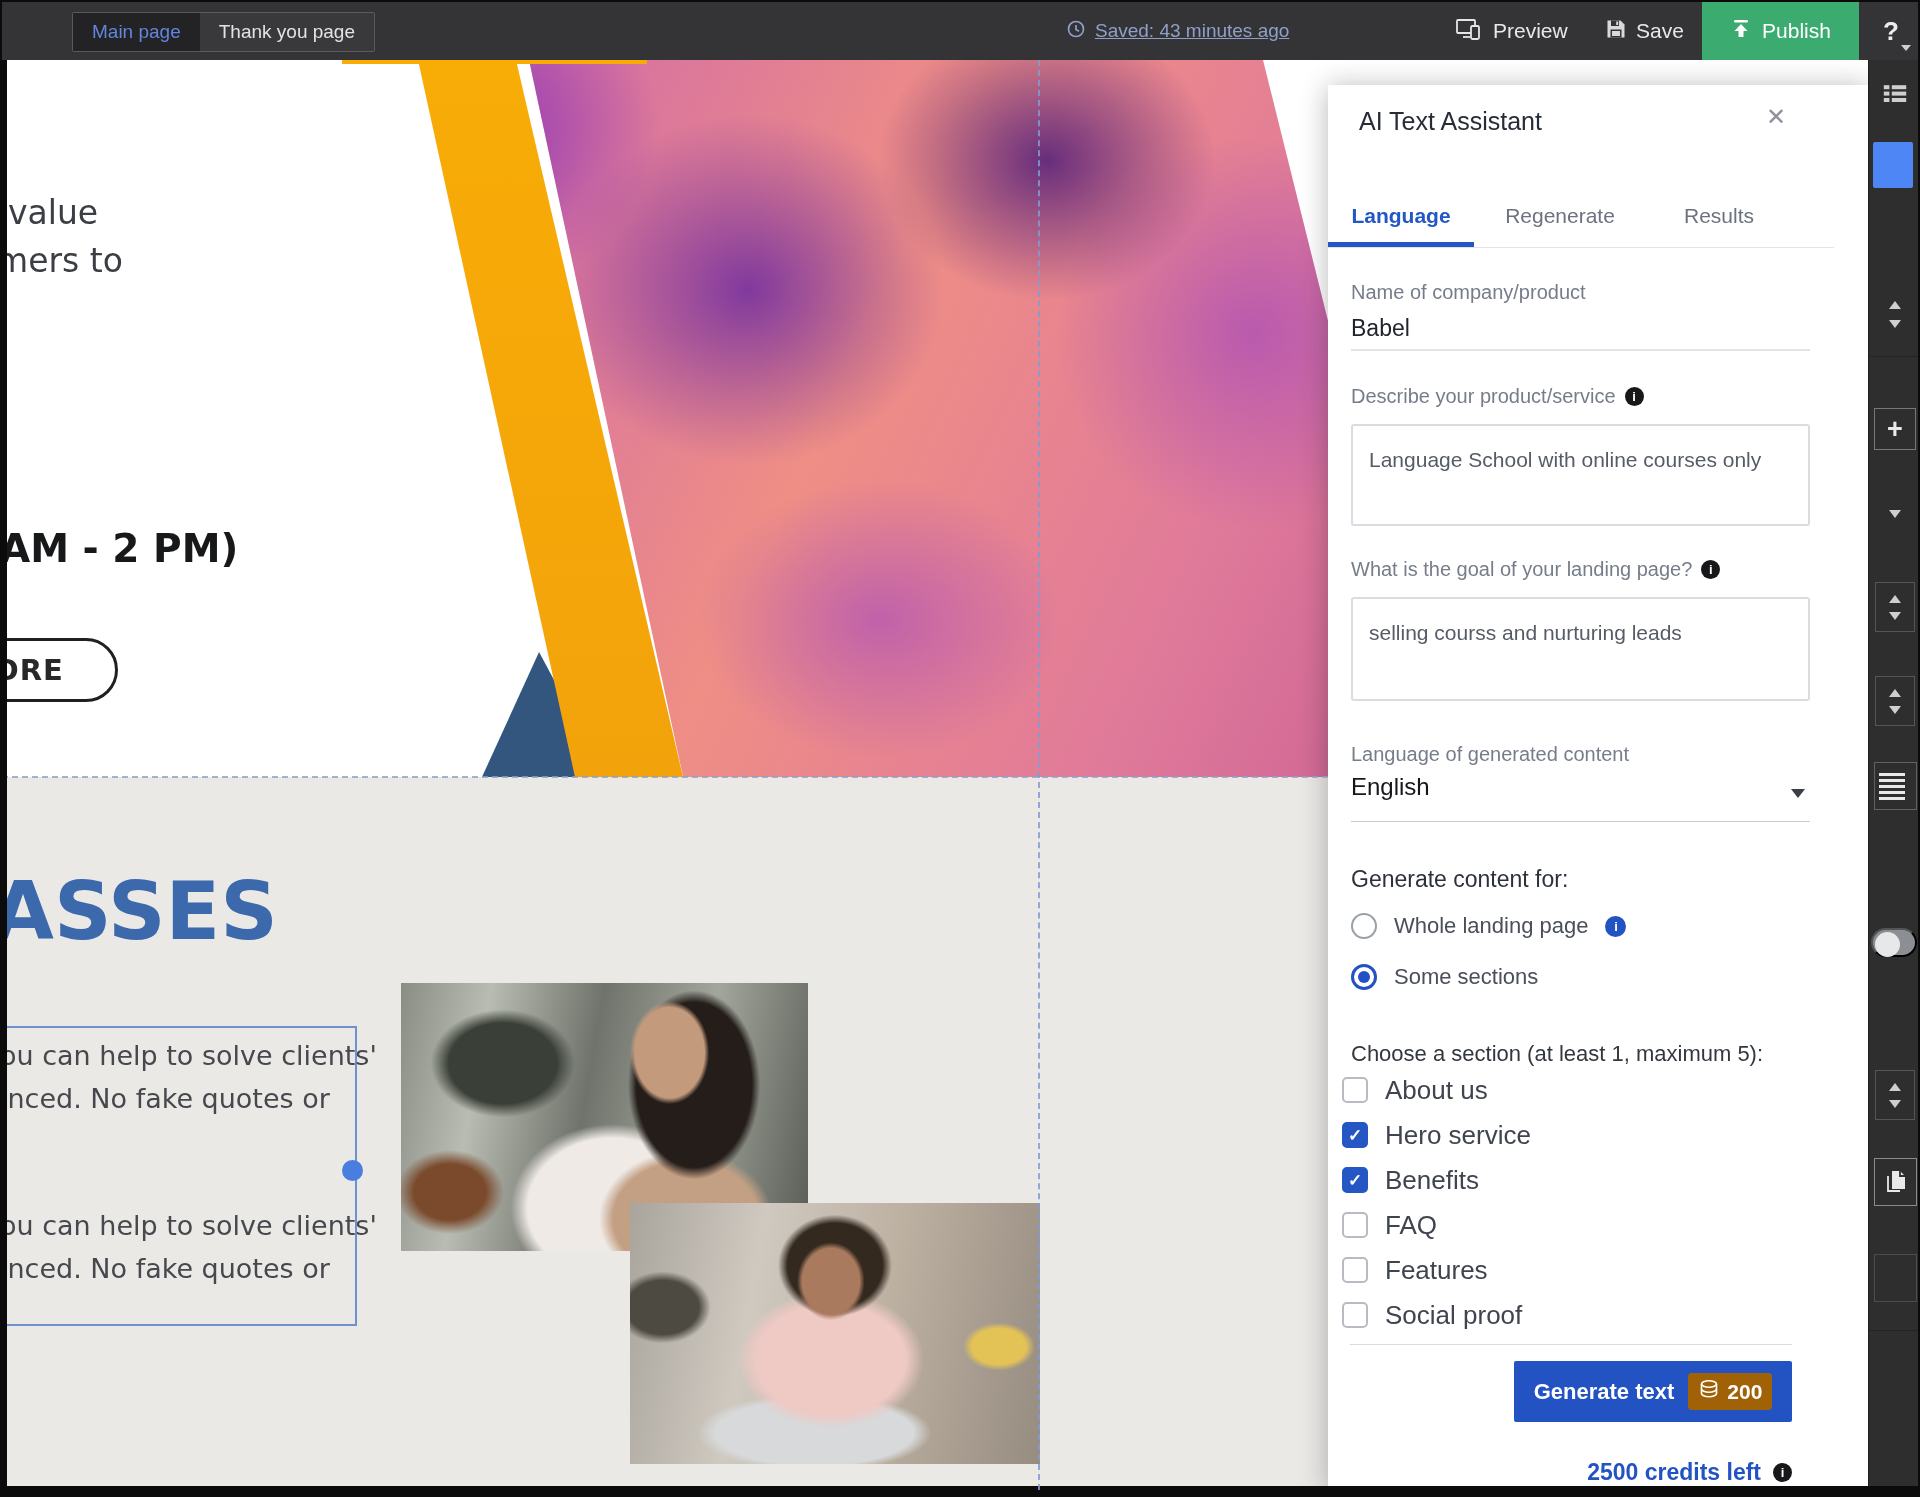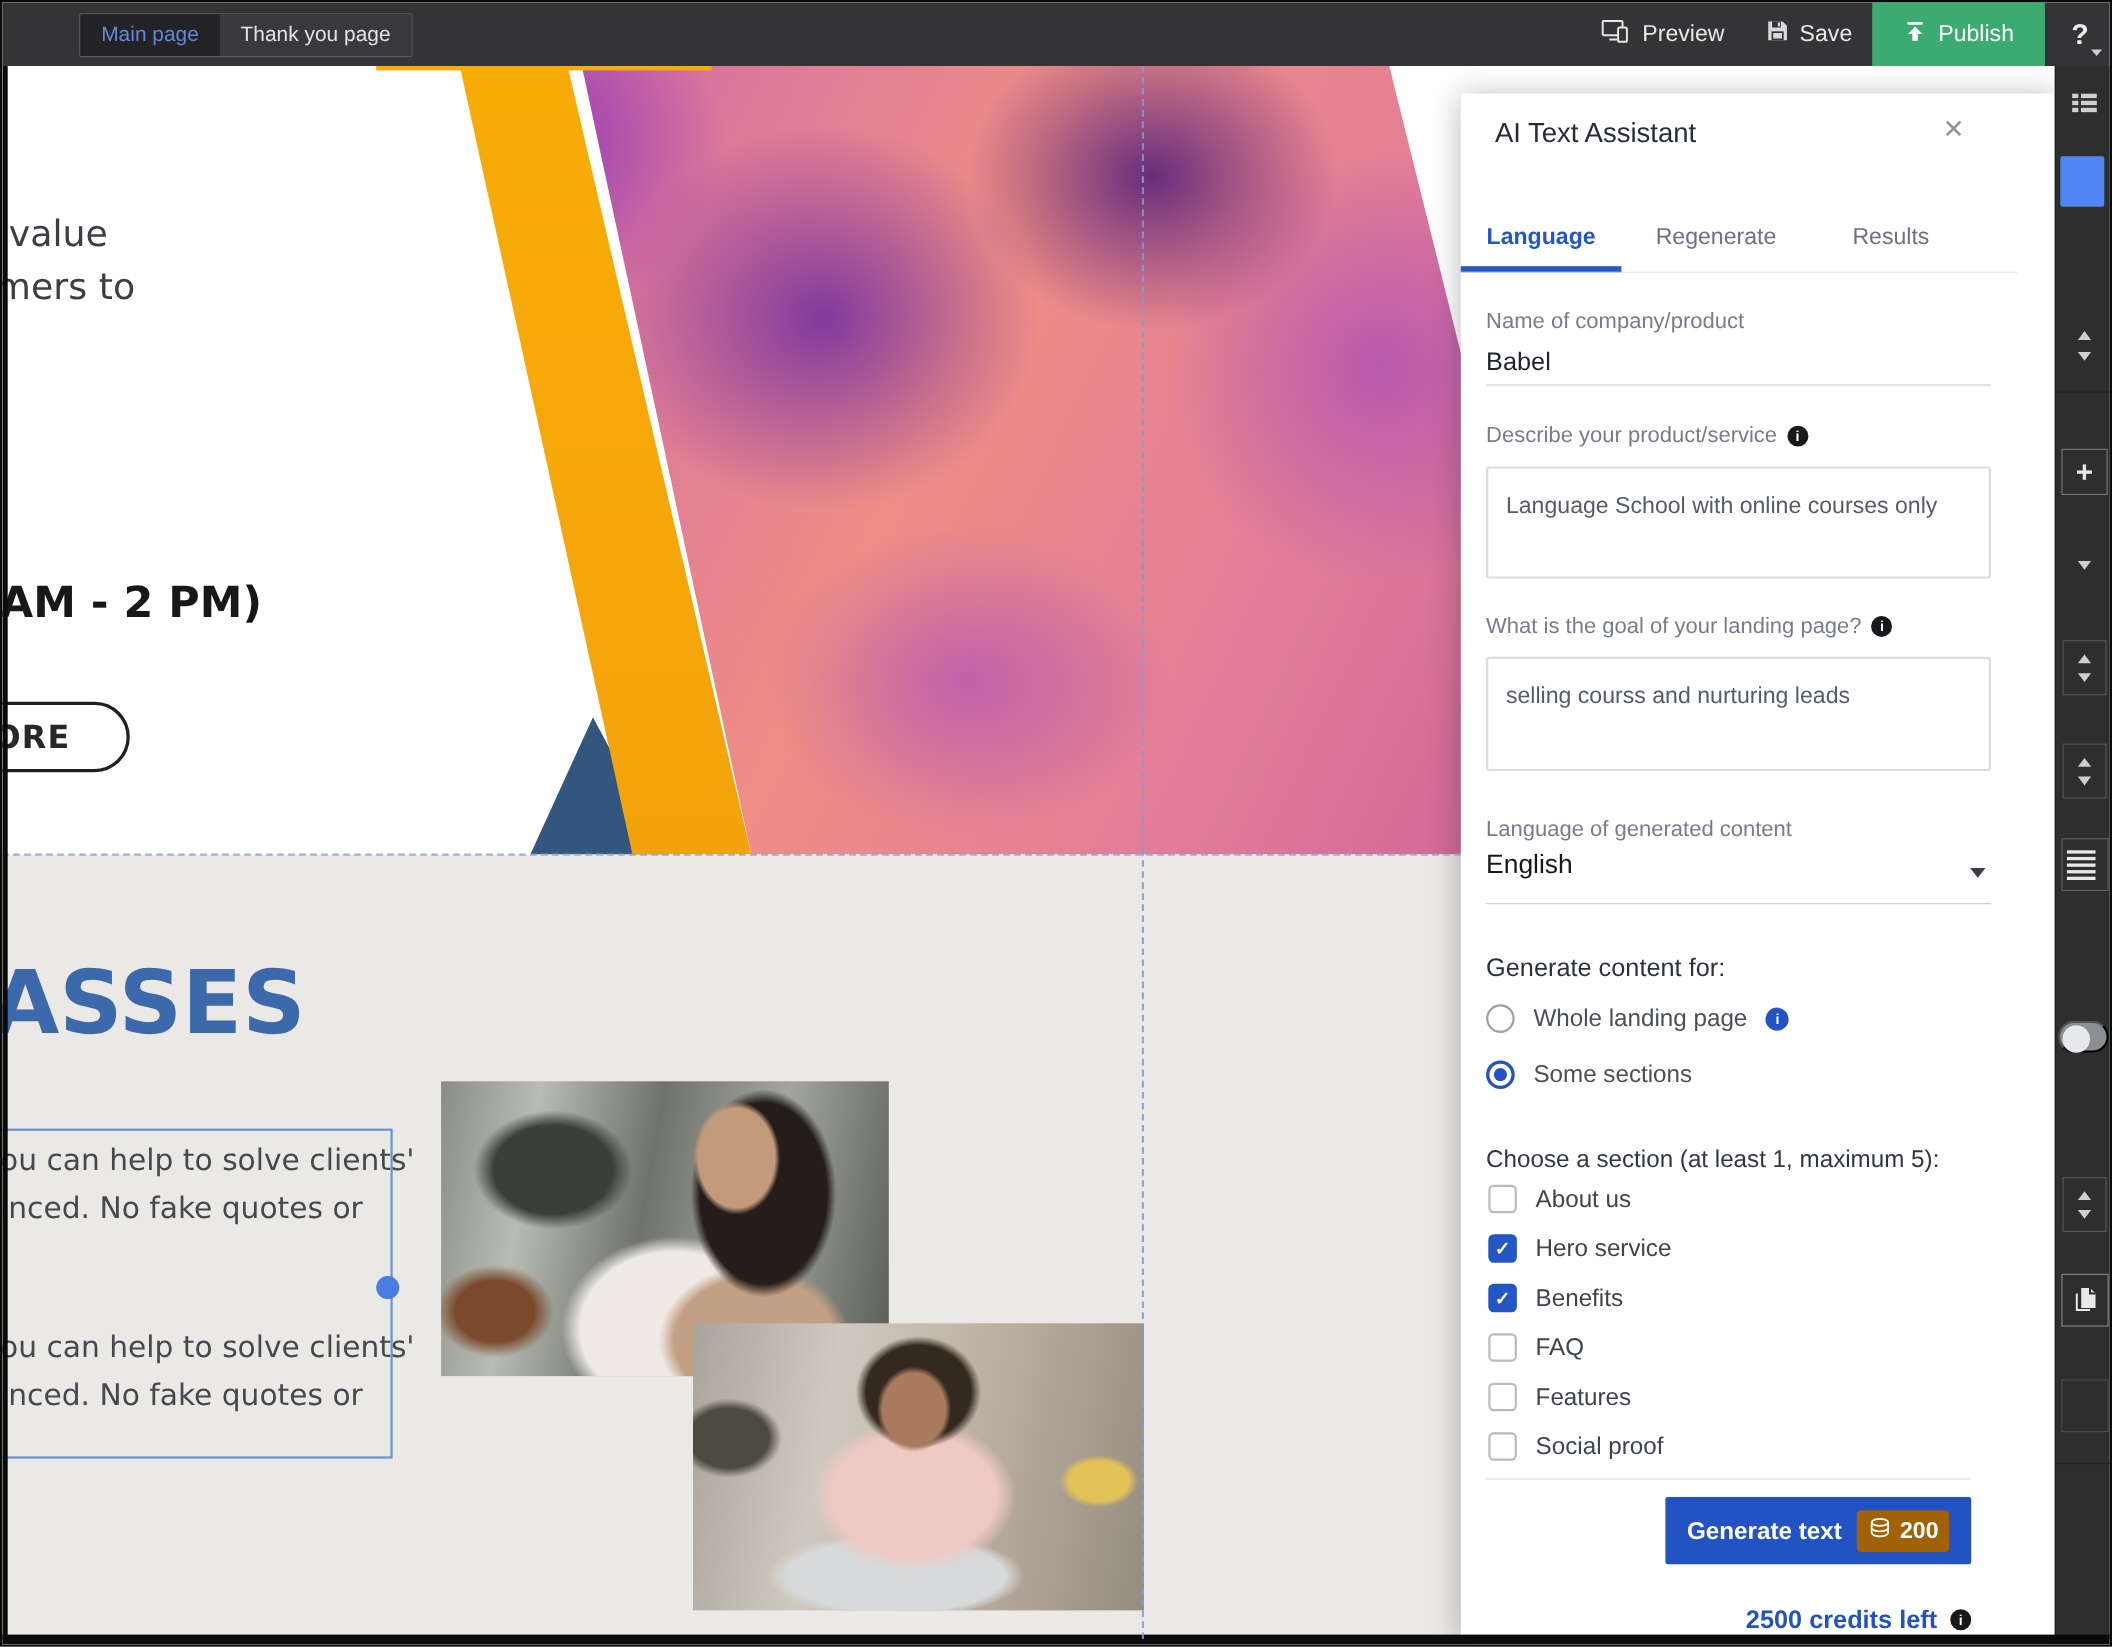--- a/index.html
+++ b/index.html
@@ -108,21 +108,21 @@
   .lang-value{font-size:24px;color:#15171c;}
   .lang-caret{position:absolute;right:5px;top:16px;width:0;height:0;border-left:7px solid transparent;border-right:7px solid transparent;border-top:9px solid #3a3f47;}
   .gen-for{position:absolute;left:23px;top:781px;font-size:23px;color:#2c313b;}
   .radio-row{position:absolute;left:23px;display:flex;align-items:center;gap:17px;font-size:22px;color:#4a4f59;cursor:pointer;}
   .rr1{top:828px;}
   .rr2{top:879px;}
   .radio{width:26px;height:26px;border-radius:50%;border:2px solid #9aa0a8;box-sizing:border-box;background:#fff;position:relative;flex:none;}
   .radio.on{border:3px solid #2353c3;}
   .radio.on::after{content:"";position:absolute;left:50%;top:50%;transform:translate(-50%,-50%);width:12px;height:12px;border-radius:50%;background:#2353c3;}
   .choose{position:absolute;left:23px;top:956px;font-size:22px;color:#33383f;}
-  .check-row{position:absolute;left:25px;display:flex;align-items:center;gap:17px;font-size:22px;color:#3f444e;height:28px;cursor:pointer;}
+  .check-row{position:absolute;left:14px;display:flex;align-items:center;gap:17px;font-size:26px;color:#3f444e;height:28px;cursor:pointer;}
   .cr0{top:991px;}.cr1{top:1036px;}.cr2{top:1081px;}.cr3{top:1126px;}.cr4{top:1171px;}.cr5{top:1216px;}
   .cb{width:26px;height:26px;border-radius:5px;border:2px solid #b7bbc2;background:#fff;box-sizing:border-box;flex:none;
       display:flex;align-items:center;justify-content:center;}
   .cb.checked{background:#2456c4;border-color:#2456c4;}
   .cb.checked::after{content:"✓";color:#fff;font-size:17px;font-weight:bold;}
   .p-divider{position:absolute;left:22px;top:1259px;width:442px;height:1px;background:#d9dbdf;}
   .gen-btn{position:absolute;left:186px;top:1276px;width:278px;height:61px;background:#2353c3;border:none;border-radius:2px;
            display:flex;align-items:center;justify-content:center;gap:14px;color:#fff;font-size:22px;font-weight:bold;cursor:pointer;font-family:inherit;}
   .cost-badge{display:flex;align-items:center;gap:7px;background:#a16207;border-radius:4px;padding:6px 10px;font-size:21px;}
   .credits-row{position:absolute;left:0;top:1374px;width:464px;display:flex;justify-content:flex-end;align-items:center;gap:12px;
@@ -155,20 +155,29 @@
 </head>
 <body>
 
 <div class="stage">
 
   <header class="topbar">
     <div class="tabgroup">
       <button class="pagetab active">Main page</button>
       <button class="pagetab">Thank you page</button>
     </div>
+    <button class="saved">
+      <span>
+        <svg width="20" height="20" viewBox="0 0 20 20" fill="none" stroke="#8fa0c8" stroke-width="1.7">
+          <circle cx="10" cy="10" r="7.5"></circle>
+            <path d="M10 6 v4.4 l3 1.8"></path>
+        </svg>
+      </span>
+      <span>Saved: 43 minutes ago</span>
+    </button>
     <button class="tb-btn tb-preview">
       <span>
         <svg width="28" height="24" viewBox="0 0 28 24" fill="none" stroke="#e6e6e6" stroke-width="1.8">
           <rect x="2" y="3" width="18" height="13" rx="1"></rect>
           <path d="M8 20 h7"></path>
           <rect x="16" y="9" width="8" height="13" rx="1.5" fill="#343436"></rect>
         </svg>
       </span>
       <span>Preview</span>
     </button>

